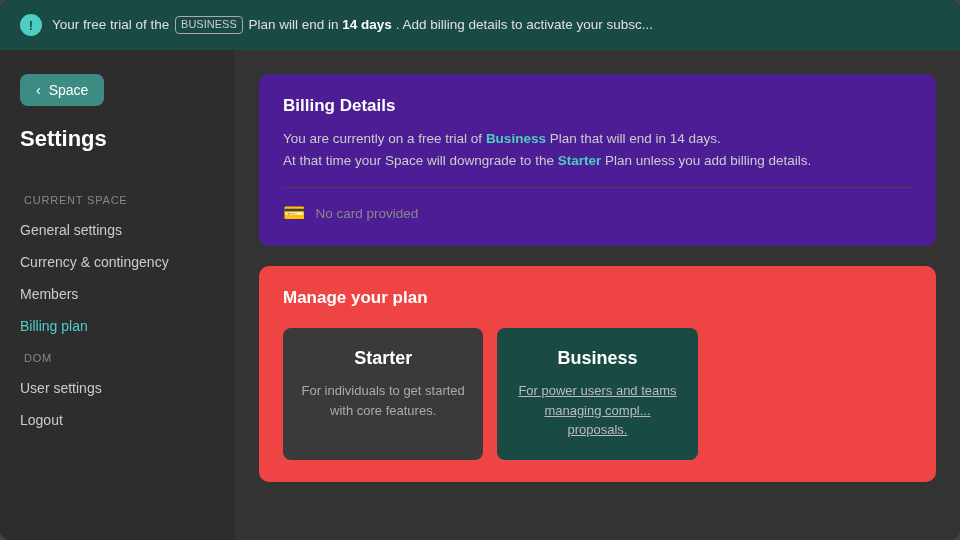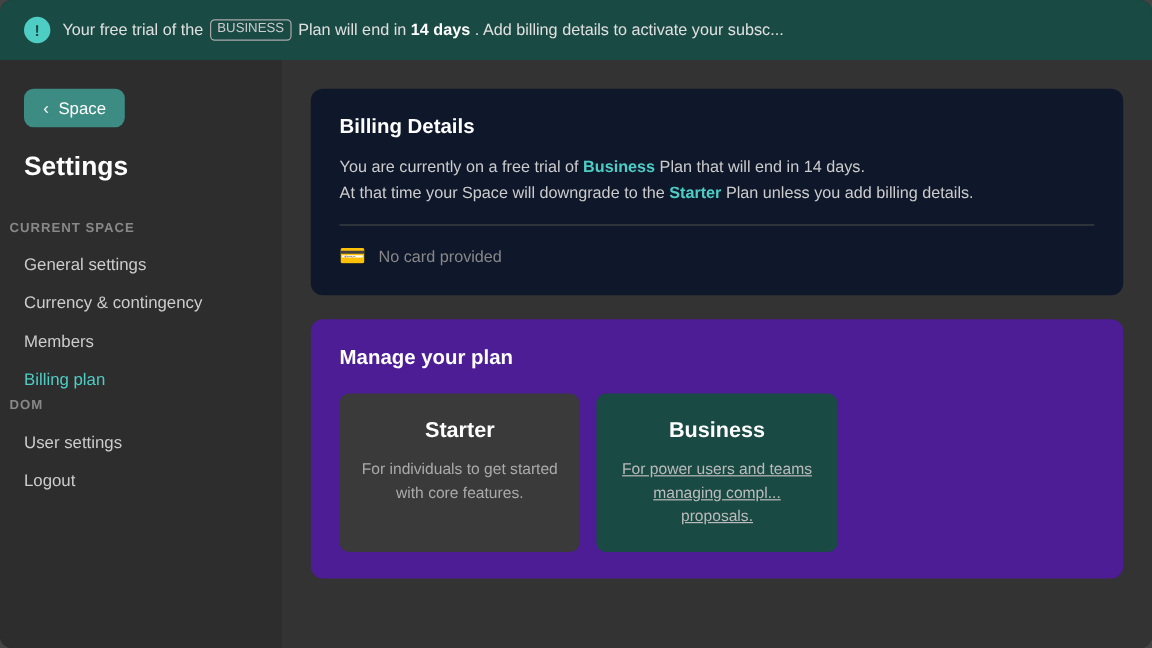--- a/index.html
+++ b/index.html
@@ -107,25 +107,26 @@
       color: #fff;
       font-size: 22px;
       font-weight: 700;
       padding: 0 20px;
       margin-bottom: 32px;
     }
 
     .sidebar-section-label {
       color: #888;
       font-size: 11px;
-      font-weight: 700;
+      font-weight: 400;
       letter-spacing: 0.8px;
       text-transform: uppercase;
-      padding: 0 8px;
+      padding: 0 24px;
       margin-bottom: 8px;
+      margin-top: 10px;
     }
 
     .sidebar-item {
       padding: 8px 20px;
       color: #ccc;
       font-size: 14px;
       cursor: pointer;
       border-radius: 0;
     }
 
@@ -136,21 +137,21 @@
     
     .content-area {
       flex: 1;
       background: #333;
       overflow-y: auto;
       padding: 24px;
     }
 
     
     .billing-card {
-      background: #0f172a;
+      background: #4c1d95;
       border-radius: 10px;
       padding: 22px 24px;
       margin-bottom: 20px;
     }
 
     .billing-card-title {
       font-size: 17px;
       font-weight: 700;
       color: #fff;
       margin-bottom: 12px;
@@ -183,21 +184,21 @@
       font-size: 13.5px;
     }
 
     .card-icon {
       font-size: 18px;
       color: #888;
     }
 
     
     .manage-plan-card {
-      background: #4c1d95;
+      background: #ef4444;
       border-radius: 10px;
       padding: 22px 24px;
     }
 
     .manage-plan-title {
       font-size: 17px;
       font-weight: 600;
       color: #fff;
       margin-bottom: 20px;
     }

